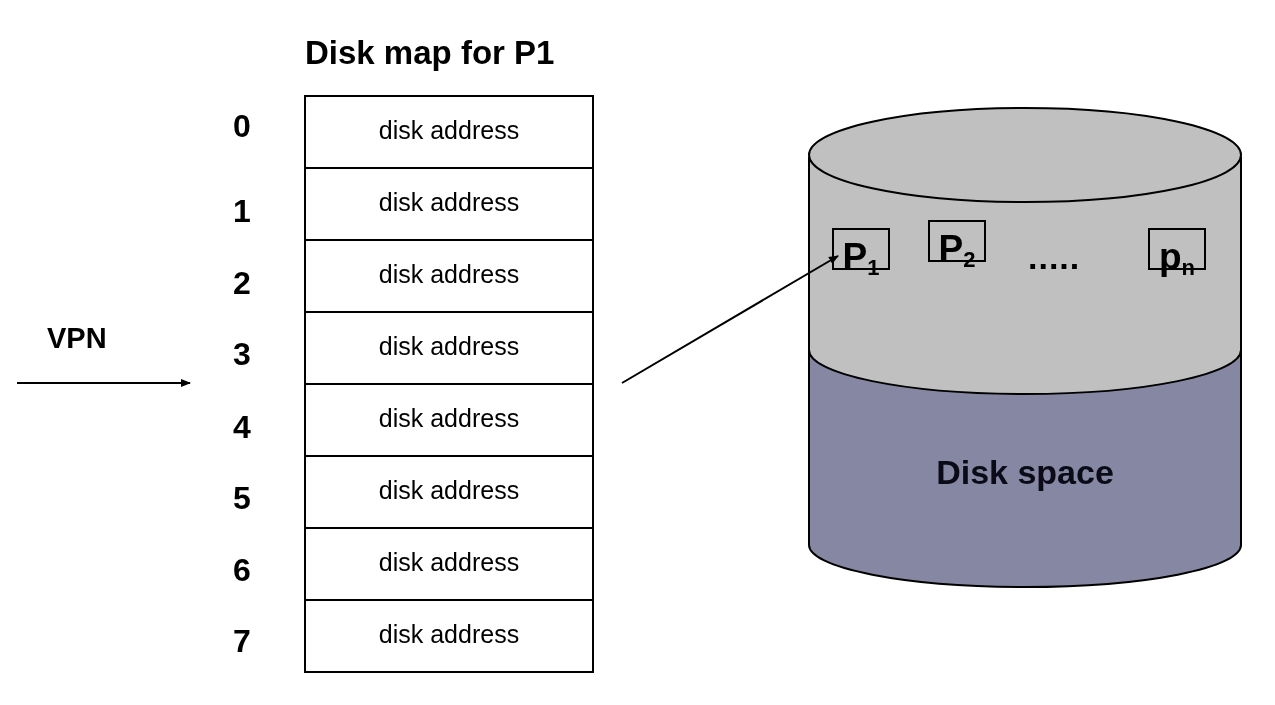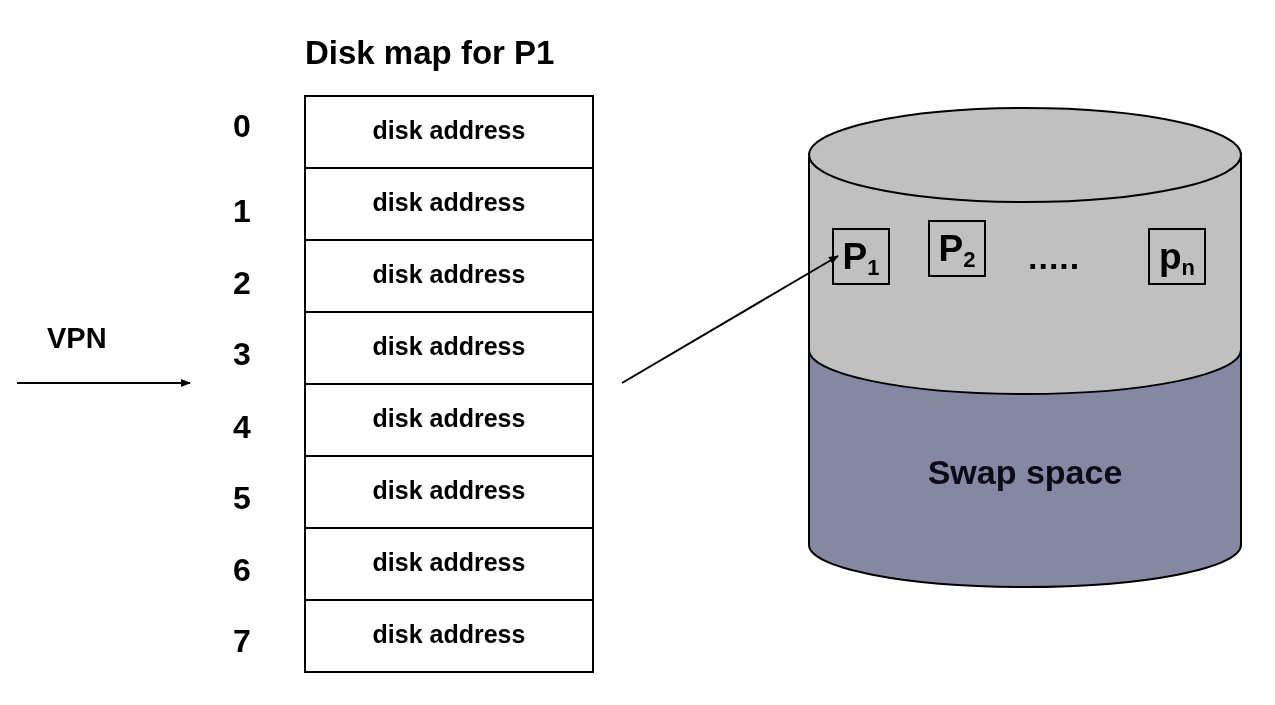--- a/index.html
+++ b/index.html
@@ -30,21 +30,21 @@
       width: 286px;
       border: 2px solid #000;
       border-bottom: none;
     }
     .row {
       height: 70px;
       border-bottom: 2px solid #000;
       box-sizing: content-box;
       text-align: center;
       font-size: 25px;
-      font-weight: bold;
+      font-weight: normal;
       line-height: 66px;
     }
     .idx {
       position: absolute;
       left: 222px;
       width: 40px;
       text-align: center;
       font-size: 32px;
       font-weight: bold;
     }
@@ -56,21 +56,21 @@
       font-weight: bold;
     }
     svg.overlay {
       position: absolute;
       left: 0;
       top: 0;
     }
     .pbox {
       position: absolute;
       width: 58px;
-      height: 57px;
+      height: 42px;
       border: 2px solid #000;
       box-sizing: border-box;
       font-size: 37px;
       font-weight: bold;
       text-align: center;
       line-height: 54px;
     }
     .pbox sub {
       font-size: 22px;
       vertical-align: -6px;
@@ -152,21 +152,21 @@
   <span>P</span><sub>1</sub>
 </div>
 <div class="pbox" style="left:928px; top:220px;">
   <span>P</span><sub>2</sub>
 </div>
 <div class="dots">.....</div>
 <div class="pbox" style="left:1148px; top:228px;">
   <span>p</span><sub>n</sub>
 </div>
 
-<div class="swap-label">Swap space</div>
+<div class="swap-label">Disk space</div>
 
 <svg class="overlay" width="1275" height="705" style="pointer-events:none">
   <defs>
     <marker id="arrowhead2" markerWidth="10" markerHeight="10" refX="9" refY="5" orient="auto" markerUnits="userSpaceOnUse">
       <path d="M0,1 L10,5 L0,9 z" fill="#000"></path>
     </marker>
   </defs>
   <line x1="622" y1="383" x2="838" y2="256" stroke="#000" stroke-width="2" marker-end="url(#arrowhead2)"></line>
 </svg>
 

